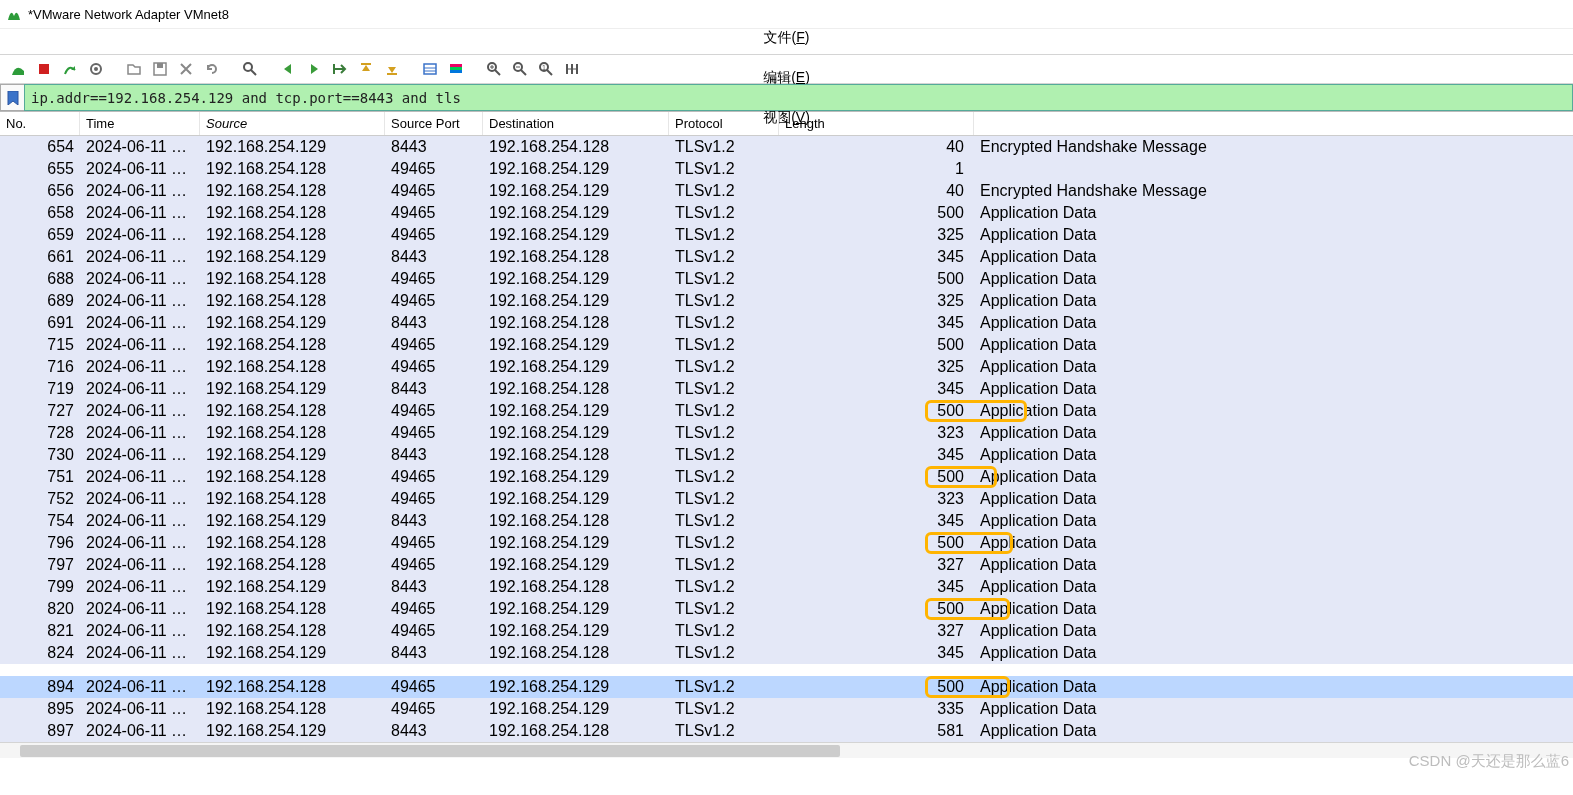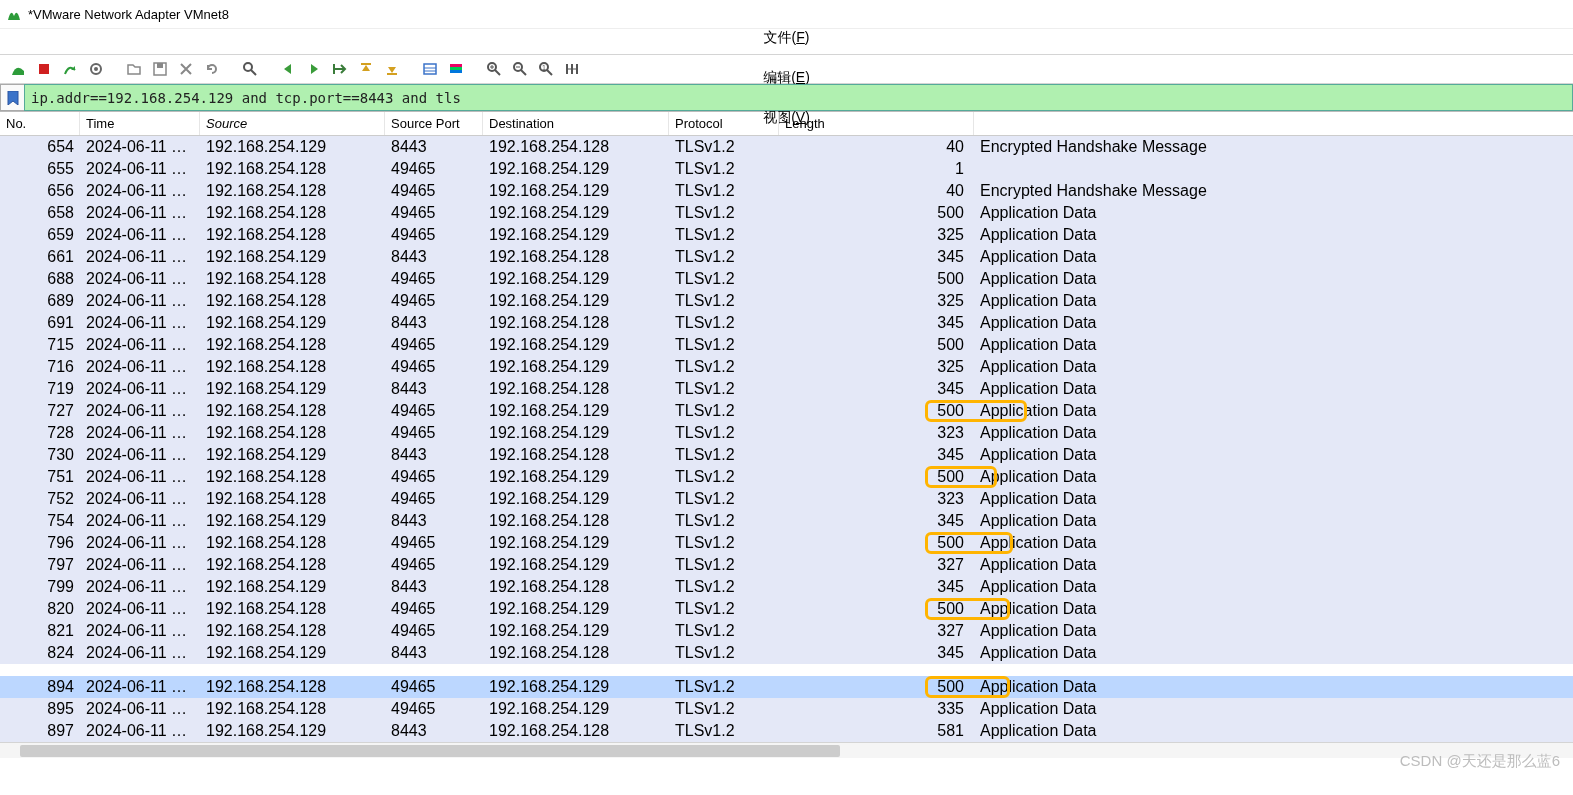--- a/index.html
+++ b/index.html
@@ -25,21 +25,21 @@
 .c-time { width:120px; overflow:hidden; }
 .c-src  { width:185px; }
 .c-port { width:98px; }
 .c-dst  { width:186px; }
 .c-proto{ width:110px; }
 .c-len  { width:195px; text-align:right; padding-right:10px; }
 .c-info { flex:1; }
 .hl { position:absolute; border:3px solid #ffb400; border-radius:6px; height:22px; pointer-events:none; }
 .hscroll { height:16px; border-top:1px solid #d4d4d4; background:#f5f5f5; position:relative; }
 .hscroll-thumb { position:absolute; left:20px; top:2px; height:12px; width:820px; background:#ccc; border-radius:2px; }
-.watermark { position:absolute; right:13px; bottom:24px; font-size:15px; color:#bdbdbd; font-family:"Microsoft YaHei",sans-serif; }
+.watermark { position:absolute; right:4px; bottom:24px; font-size:15px; color:#bdbdbd; font-family:"Microsoft YaHei",sans-serif; }
 svg { display:block; }
 </style>
 </head>
 <body>
 
 <div class="title-bar">
   <span>
     <svg width="16" height="16">
         <path d="M2 14 Q5 2 8 10 Q11 2 14 14 Z" fill="#2d9c3a"></path>
       </svg>

